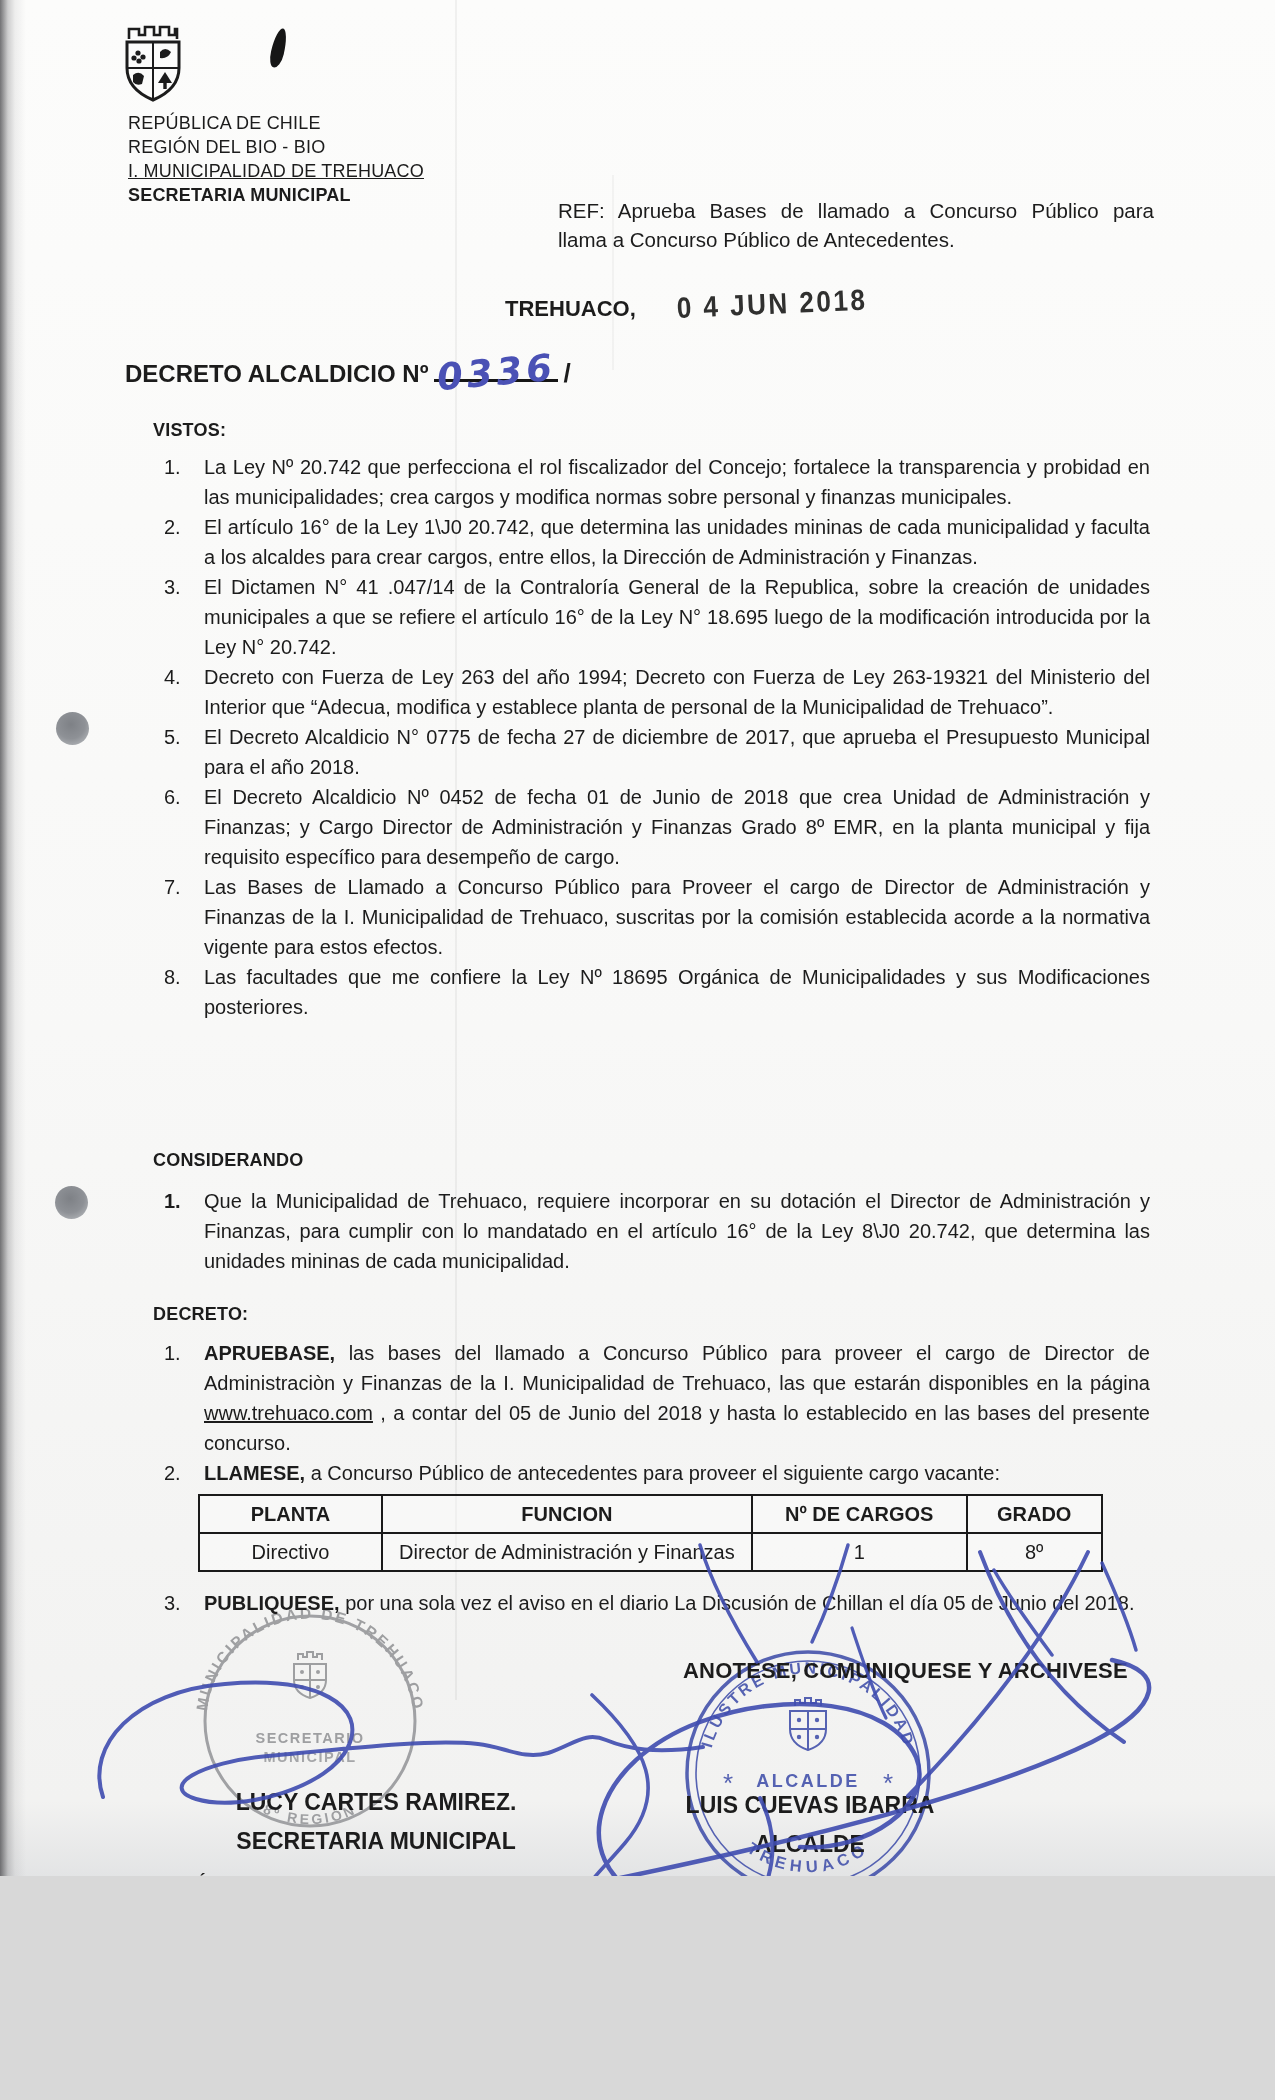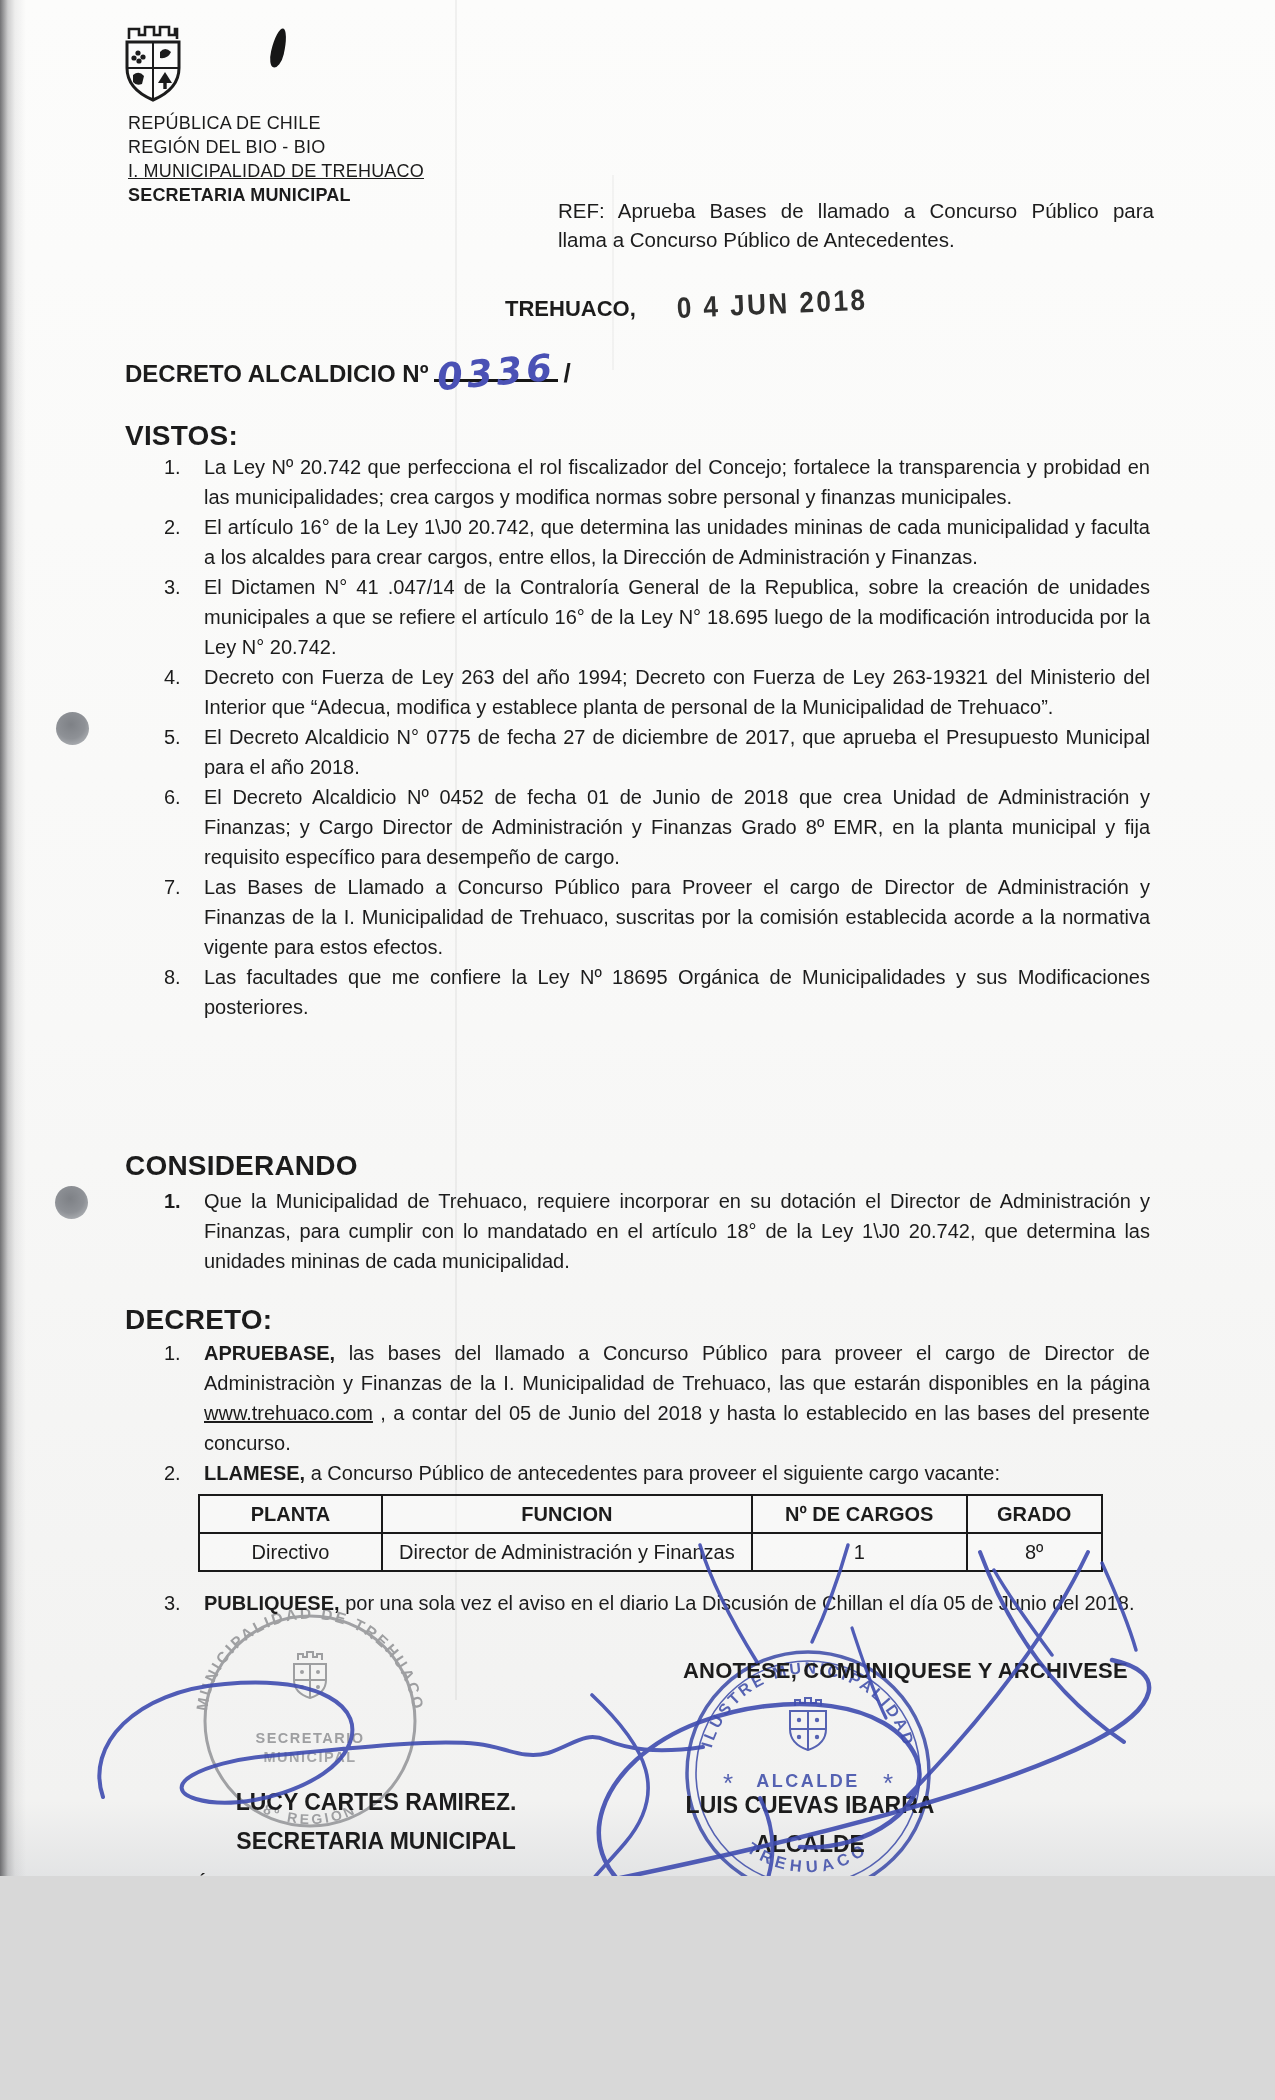--- a/index.html
+++ b/index.html
@@ -32,21 +32,21 @@
   .datestamp{left:676px;top:292px;font-size:27px;font-weight:bold;color:#30302f;letter-spacing:2.5px;
     transform:rotate(-2.5deg) scale(.97,1.08);transform-origin:left top;z-index:3;}
   
   .decree{left:125px;top:358px;font-size:24px;font-weight:bold;white-space:nowrap;z-index:3;height:46px;}
   .decree-num-box{display:inline-block;width:124px;text-align:center;border-bottom:3.5px solid #161616;
     margin-left:6px;vertical-align:baseline;line-height:10px;}
   .hand-num{display:inline-block;font-family:"DejaVu Sans",sans-serif;font-style:italic;font-weight:600;
     font-size:37px;color:#4a51b5;letter-spacing:4px;transform:rotate(-5deg);position:relative;top:3px;}
   .decree .slash{font-size:26px;margin-left:5px;}
   
-  .sec-title{font-size:28px;font-weight:bold;z-index:3;letter-spacing:.2px;}
+  .sec-title{font-size:18px;font-weight:bold;z-index:3;letter-spacing:.2px;margin-left:28px;}
   .list{width:990px;font-size:20px;line-height:30px;z-index:3;}
   .li{display:flex;}
   .li .num{flex:0 0 40px;padding-left:4px;}
   .li .num.b{font-weight:bold;}
   .li .txt{flex:1;text-align:justify;}
   .lead{font-weight:bold;}
   .wlink{text-decoration:underline;}
   
   .cargo-table{border-collapse:collapse;margin:6px 0 16px 38px;table-layout:fixed;background:rgba(255,255,255,.35);}
   .cargo-table th,.cargo-table td{border:2.5px solid #1a1a1a;text-align:center;font-size:20px;
@@ -154,21 +154,21 @@
     <div class="li">
         <span class="num">8.</span>
         <span class="txt">Las facultades que me confiere la Ley Nº 18695 Orgánica de Municipalidades y sus Modificaciones posteriores.</span>
       </div>
   </div>
 
   <div class="abs sec-title" style="left:125px;top:1150px;">CONSIDERANDO</div>
   <div class="abs list" style="left:160px;top:1186px;">
     <div class="li">
         <span class="num b">1.</span>
-        <span class="txt">Que la Municipalidad de Trehuaco, requiere incorporar en su dotación el Director de Administración y Finanzas, para cumplir con lo mandatado en el artículo 18° de la Ley 1\J0 20.742, que determina las unidades mininas de cada municipalidad.</span>
+        <span class="txt">Que la Municipalidad de Trehuaco, requiere incorporar en su dotación el Director de Administración y Finanzas, para cumplir con lo mandatado en el artículo 16° de la Ley 8\J0 20.742, que determina las unidades mininas de cada municipalidad.</span>
       </div>
   </div>
 
   <div class="abs sec-title" style="left:125px;top:1304px;">DECRETO:</div>
   <div class="abs list" style="left:160px;top:1338px;">
     <div class="li">
         <span class="num">1.</span>
         <span class="txt"><span class="lead">APRUEBASE,</span><span> las bases del llamado a Concurso Público para proveer el cargo de Director de Administraciòn y Finanzas de la I. Municipalidad de Trehuaco, las que estarán disponibles en la página </span><span class="wlink">www.trehuaco.com</span><span> , a contar del 05 de Junio del 2018 y hasta lo establecido en las bases del presente concurso.</span></span>
       </div>
     <div class="li">

